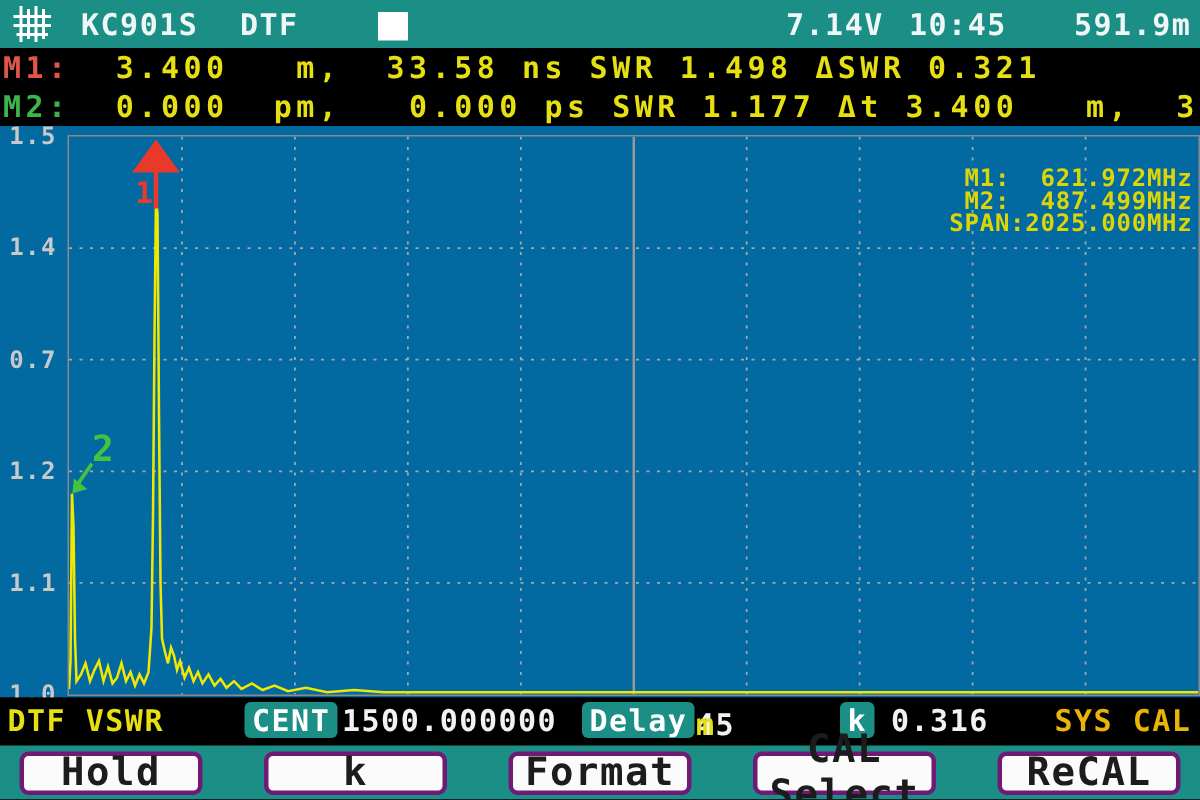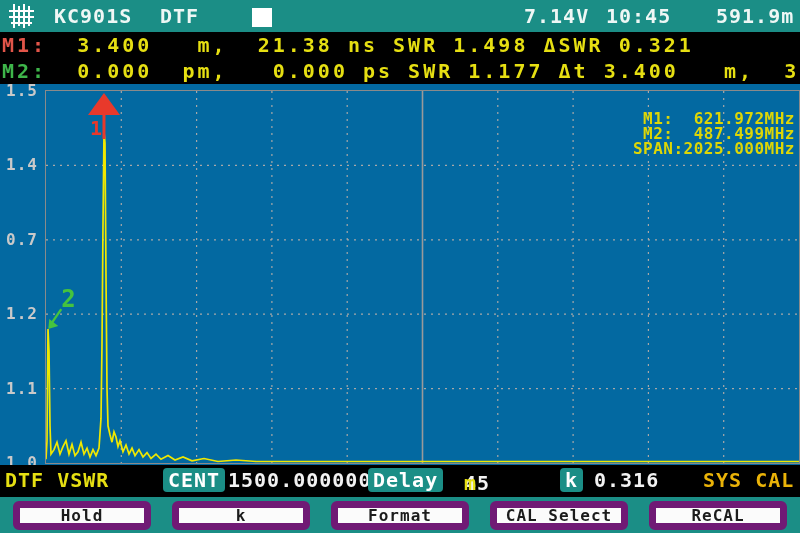--- a/index.html
+++ b/index.html
@@ -32,31 +32,31 @@
                 font-weight:bold;color:#c9c9c9;letter-spacing:1px;}
   .info-box{position:absolute;right:4px;top:20px;text-align:right;color:#ddd606;
             font-size:16px;line-height:15px;font-weight:bold;letter-spacing:0.5px;white-space:pre;}
   
   .status{position:absolute;left:0;top:465px;width:800px;height:32px;background:#000;color:#f2f2f2;}
   .status span{position:absolute;top:3px;font-size:20px;font-weight:bold;letter-spacing:1px;white-space:pre;}
   .st-mode{left:5px;color:#e6df12;letter-spacing:3px;}
   .badge{background:#1b8e86;border-radius:4px;padding:0 5px;color:#fff;}
   .st-cent{left:163px;}
   .st-centval{left:228px;}
-  .st-delay{left:368px;}
+  .st-delay{left:388px;}
   .st-delayval{left:464px;}
   .unit-y{color:#e6df12;}
   .st-k{left:560px;}
   .st-kval{left:594px;}
   .st-cal{left:703px;color:#eab308;letter-spacing:2px;}
   
   .softkeys{position:absolute;left:0;top:497px;width:800px;height:36px;background:#1b8e86;
             display:flex;align-items:center;justify-content:space-between;padding:0 13px;box-sizing:border-box;}
-  .softkeys button{width:138px;height:29px;background:#fbfbfb;border:7px solid #701a75;border-radius:6px;
-            font-family:inherit;font-size:16px;font-weight:bold;letter-spacing:1px;color:#1c1c1c;
+  .softkeys button{width:122px;height:29px;background:#fbfbfb;border:3px solid #701a75;border-radius:6px;
+            font-family:inherit;font-size:26px;font-weight:bold;letter-spacing:1px;color:#1c1c1c;
             display:flex;align-items:center;justify-content:center;padding:0;}
 </style>
 </head>
 <body>
 
 <div class="screen">
 
   <div class="header">
     <svg class="logo" width="36" height="26" viewBox="0 0 36 26">
       <g stroke="#ffffff" stroke-width="2" fill="none">
@@ -71,21 +71,21 @@
     </svg>
     <span class="hdr-model">KC901S</span>
     <span class="hdr-mode">DTF</span>
     <div class="hdr-square"></div>
     <span class="hdr-volt">7.14V</span>
     <span class="hdr-time">10:45</span>
     <span class="hdr-range">591.9m</span>
   </div>
 
   <div class="readout">
-    <div class="row r1"><span class="lab-m1">M1:</span><span>  3.400   m,  21.38 ns SWR 1.498 ΔSWR 0.321</span></div>
+    <div class="row r1"><span class="lab-m1">M1:</span><span>  3.400   m,  33.58 ns SWR 1.498 ΔSWR 0.321</span></div>
     <div class="row r2"><span class="lab-m2">M2:</span><span>  0.000  pm,   0.000 ps SWR 1.177 Δt 3.400   m,  33.58 ns</span></div>
   </div>
 
   <div class="chart-region">
     <div class="y-labels" id="y-labels">
         <div style="top: -3px;">1.5</div>
         <div style="top: 71.4px;">1.4</div>
         <div style="top: 145.8px;">0.7</div>
         <div style="top: 220.2px;">1.2</div>
         <div style="top: 294.6px;">1.1</div>

